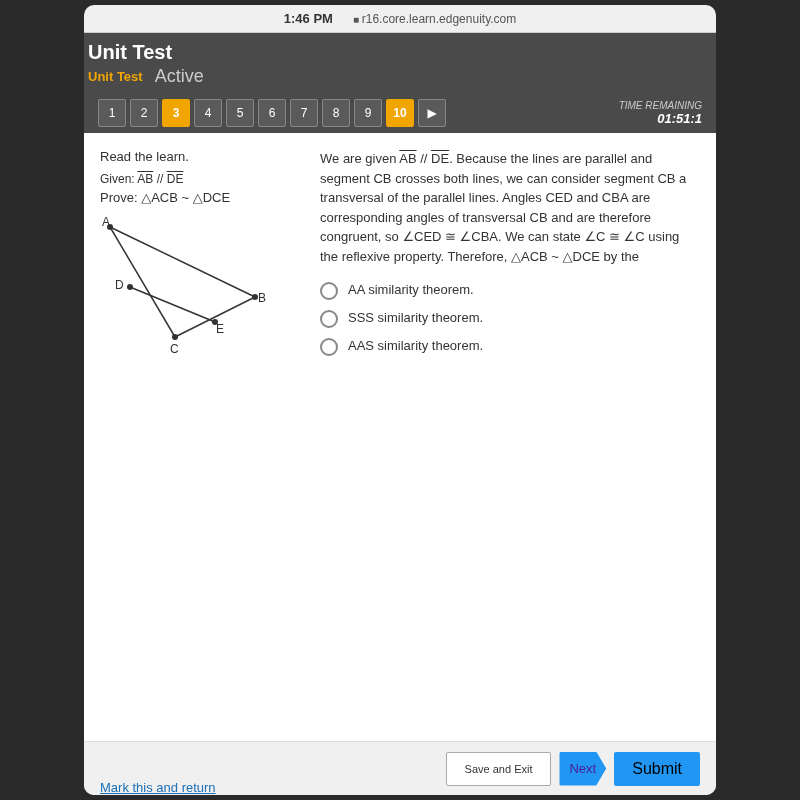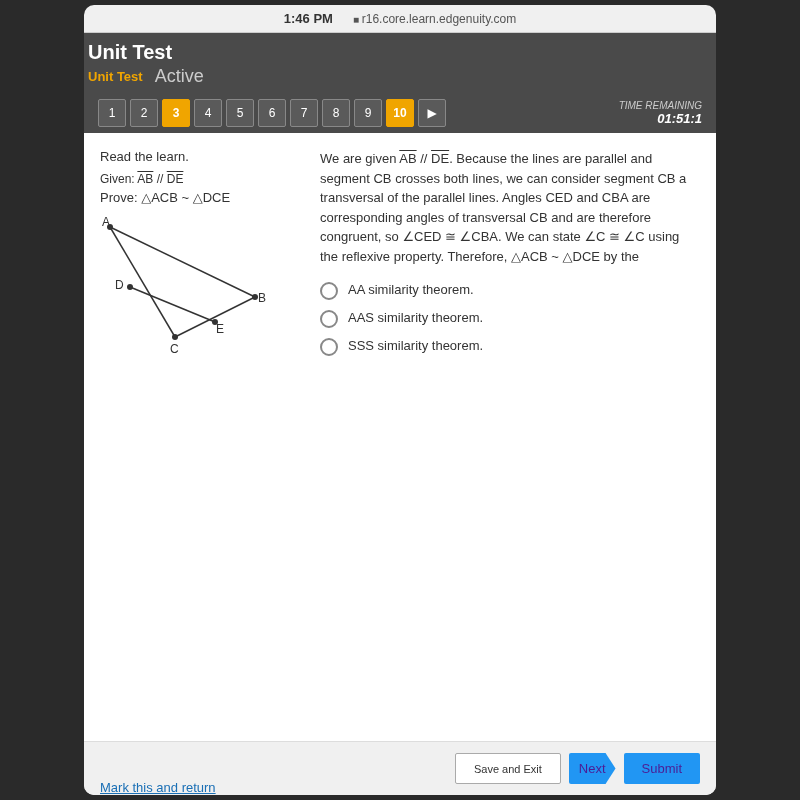--- a/index.html
+++ b/index.html
@@ -245,23 +245,23 @@
       color: #4c1d95;
       padding: 8px 10px;
       font-size: 13px;
       cursor: pointer;
       border-radius: 2px;
       clip-path: polygon(0 0, calc(100% - 10px) 0, 100% 50%, calc(100% - 10px) 100%, 0 100%);
     }
     .btn-submit {
       background: #2196f3;
       border: none;
-      color: #4c1d95;
+      color: #000000;
       padding: 8px 18px;
-      font-size: 13px;
+      font-size: 16px;
       cursor: pointer;
       border-radius: 2px;
     }
   </style>
 </head>
 <body>
 
 <div class="device">
 
   <div class="status-bar">
@@ -337,25 +337,25 @@
         <div class="proof-text">
           We are given <span class="overline">AB</span> // <span class="overline">DE</span>.  Because the lines are parallel and segment CB crosses both lines, we can consider segment CB a transversal of the parallel lines. Angles CED and CBA are corresponding angles of transversal CB and are therefore congruent, so ∠CED ≅ ∠CBA. We can state ∠C ≅ ∠C using the reflexive property. Therefore, △ACB ~ △DCE by the
         </div>
         <div class="options">
           <div class="option">
             <div class="radio-circle"></div>
             <span>AA similarity theorem.</span>
           </div>
           <div class="option">
             <div class="radio-circle"></div>
-            <span>AAS similarity theorem.</span>
+            <span>SSS similarity theorem.</span>
           </div>
           <div class="option">
             <div class="radio-circle"></div>
-            <span>SSS similarity theorem.</span>
+            <span>AAS similarity theorem.</span>
           </div>
         </div>
       </div>
     </div>
 
     <div class="footer">
       <span class="mark-link">Mark this and return</span>
       <div class="footer-buttons">
         <button class="btn-save">Save and Exit</button>
         <button class="btn-next">Next</button>

